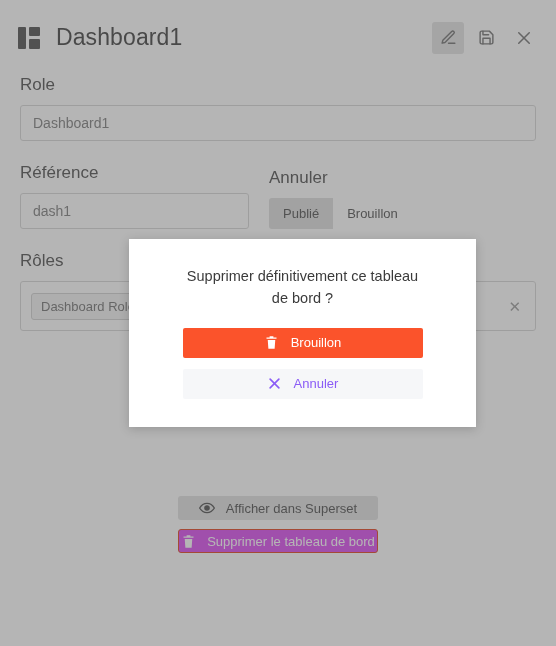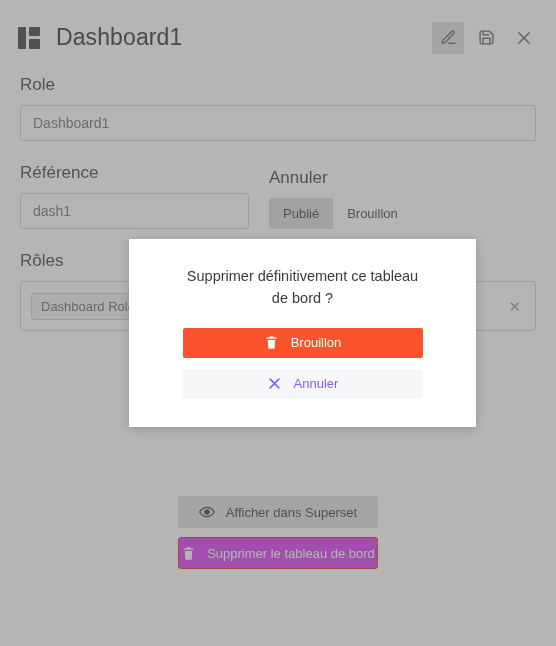--- a/index.html
+++ b/index.html
@@ -171,21 +171,21 @@
     right: 0;
     top: 496px;
     display: flex;
     flex-direction: column;
     align-items: center;
     gap: 9px;
   }
 
   .wide-btn {
     width: 200px;
-    height: 32px;
+    height: 24px;
     border-radius: 3px;
     display: flex;
     align-items: center;
     justify-content: center;
     gap: 11px;
     font-size: 13px;
     border: none;
     cursor: pointer;
     font-family: inherit;
   }

